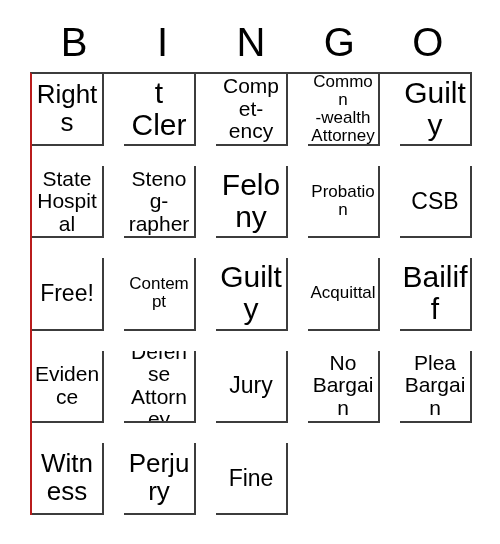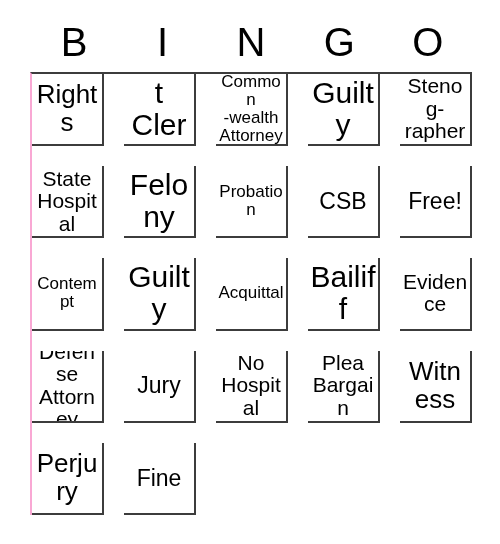--- a/index.html
+++ b/index.html
@@ -45,21 +45,21 @@
   }
 
   
   #grid {
     position: absolute;
     left: 30px;
     top: 72px;
     width: 442px;
     height: 443px;
     border-top: 2px solid #3c3c3c;
-    border-left: 2px solid #f9a8d4;
+    border-left: 2px solid #b91c1c;
     box-sizing: border-box;
     display: grid;
     grid-template-columns: repeat(5, 1fr);
     grid-template-rows: repeat(5, 1fr);
     gap: 20px;
   }
 
   .cell {
     border-right: 2px solid #3c3c3c;
     border-bottom: 2px solid #3c3c3c;
@@ -105,35 +105,39 @@
   <div id="grid">
 
     <div class="cell">
       <span class="cell-text sz-md">Rights</span>
     </div>
     <div class="cell">
       <span class="cell-text sz-lg">Court
 Clerk</span>
     </div>
     <div class="cell">
+      <span class="cell-text sz-sm">Compet-
+ency</span>
+    </div>
+    <div class="cell">
       <span class="cell-text sz-xs">Common
 -wealth
 Attorney</span>
     </div>
 
     <div class="cell">
       <span class="cell-text sz-lg">Guilty</span>
     </div>
     <div class="cell">
+      <span class="cell-text sz-sm">State
+Hospital</span>
+    </div>
+    <div class="cell">
       <span class="cell-text sz-sm">Stenog-
 rapher</span>
-    </div>
-    <div class="cell">
-      <span class="cell-text sz-sm">State
-Hospital</span>
     </div>
     <div class="cell">
       <span class="cell-text sz-lg">Felony</span>
     </div>
     <div class="cell">
       <span class="cell-text sz-xs">Probation</span>
     </div>
 
     <div class="cell">
       <span class="cell-text sz-xl">CSB</span>
@@ -160,21 +164,21 @@
     <div class="cell">
       <span class="cell-text sz-sm">Defense
 Attorney</span>
     </div>
     <div class="cell">
       <span class="cell-text sz-xl">Jury</span>
     </div>
 
     <div class="cell">
       <span class="cell-text sz-sm">No
-Hospital</span>
+Bargain</span>
     </div>
     <div class="cell">
       <span class="cell-text sz-sm">Plea
 Bargain</span>
     </div>
     <div class="cell">
       <span class="cell-text sz-md">Witness</span>
     </div>
     <div class="cell">
       <span class="cell-text sz-md">Perjury</span>

